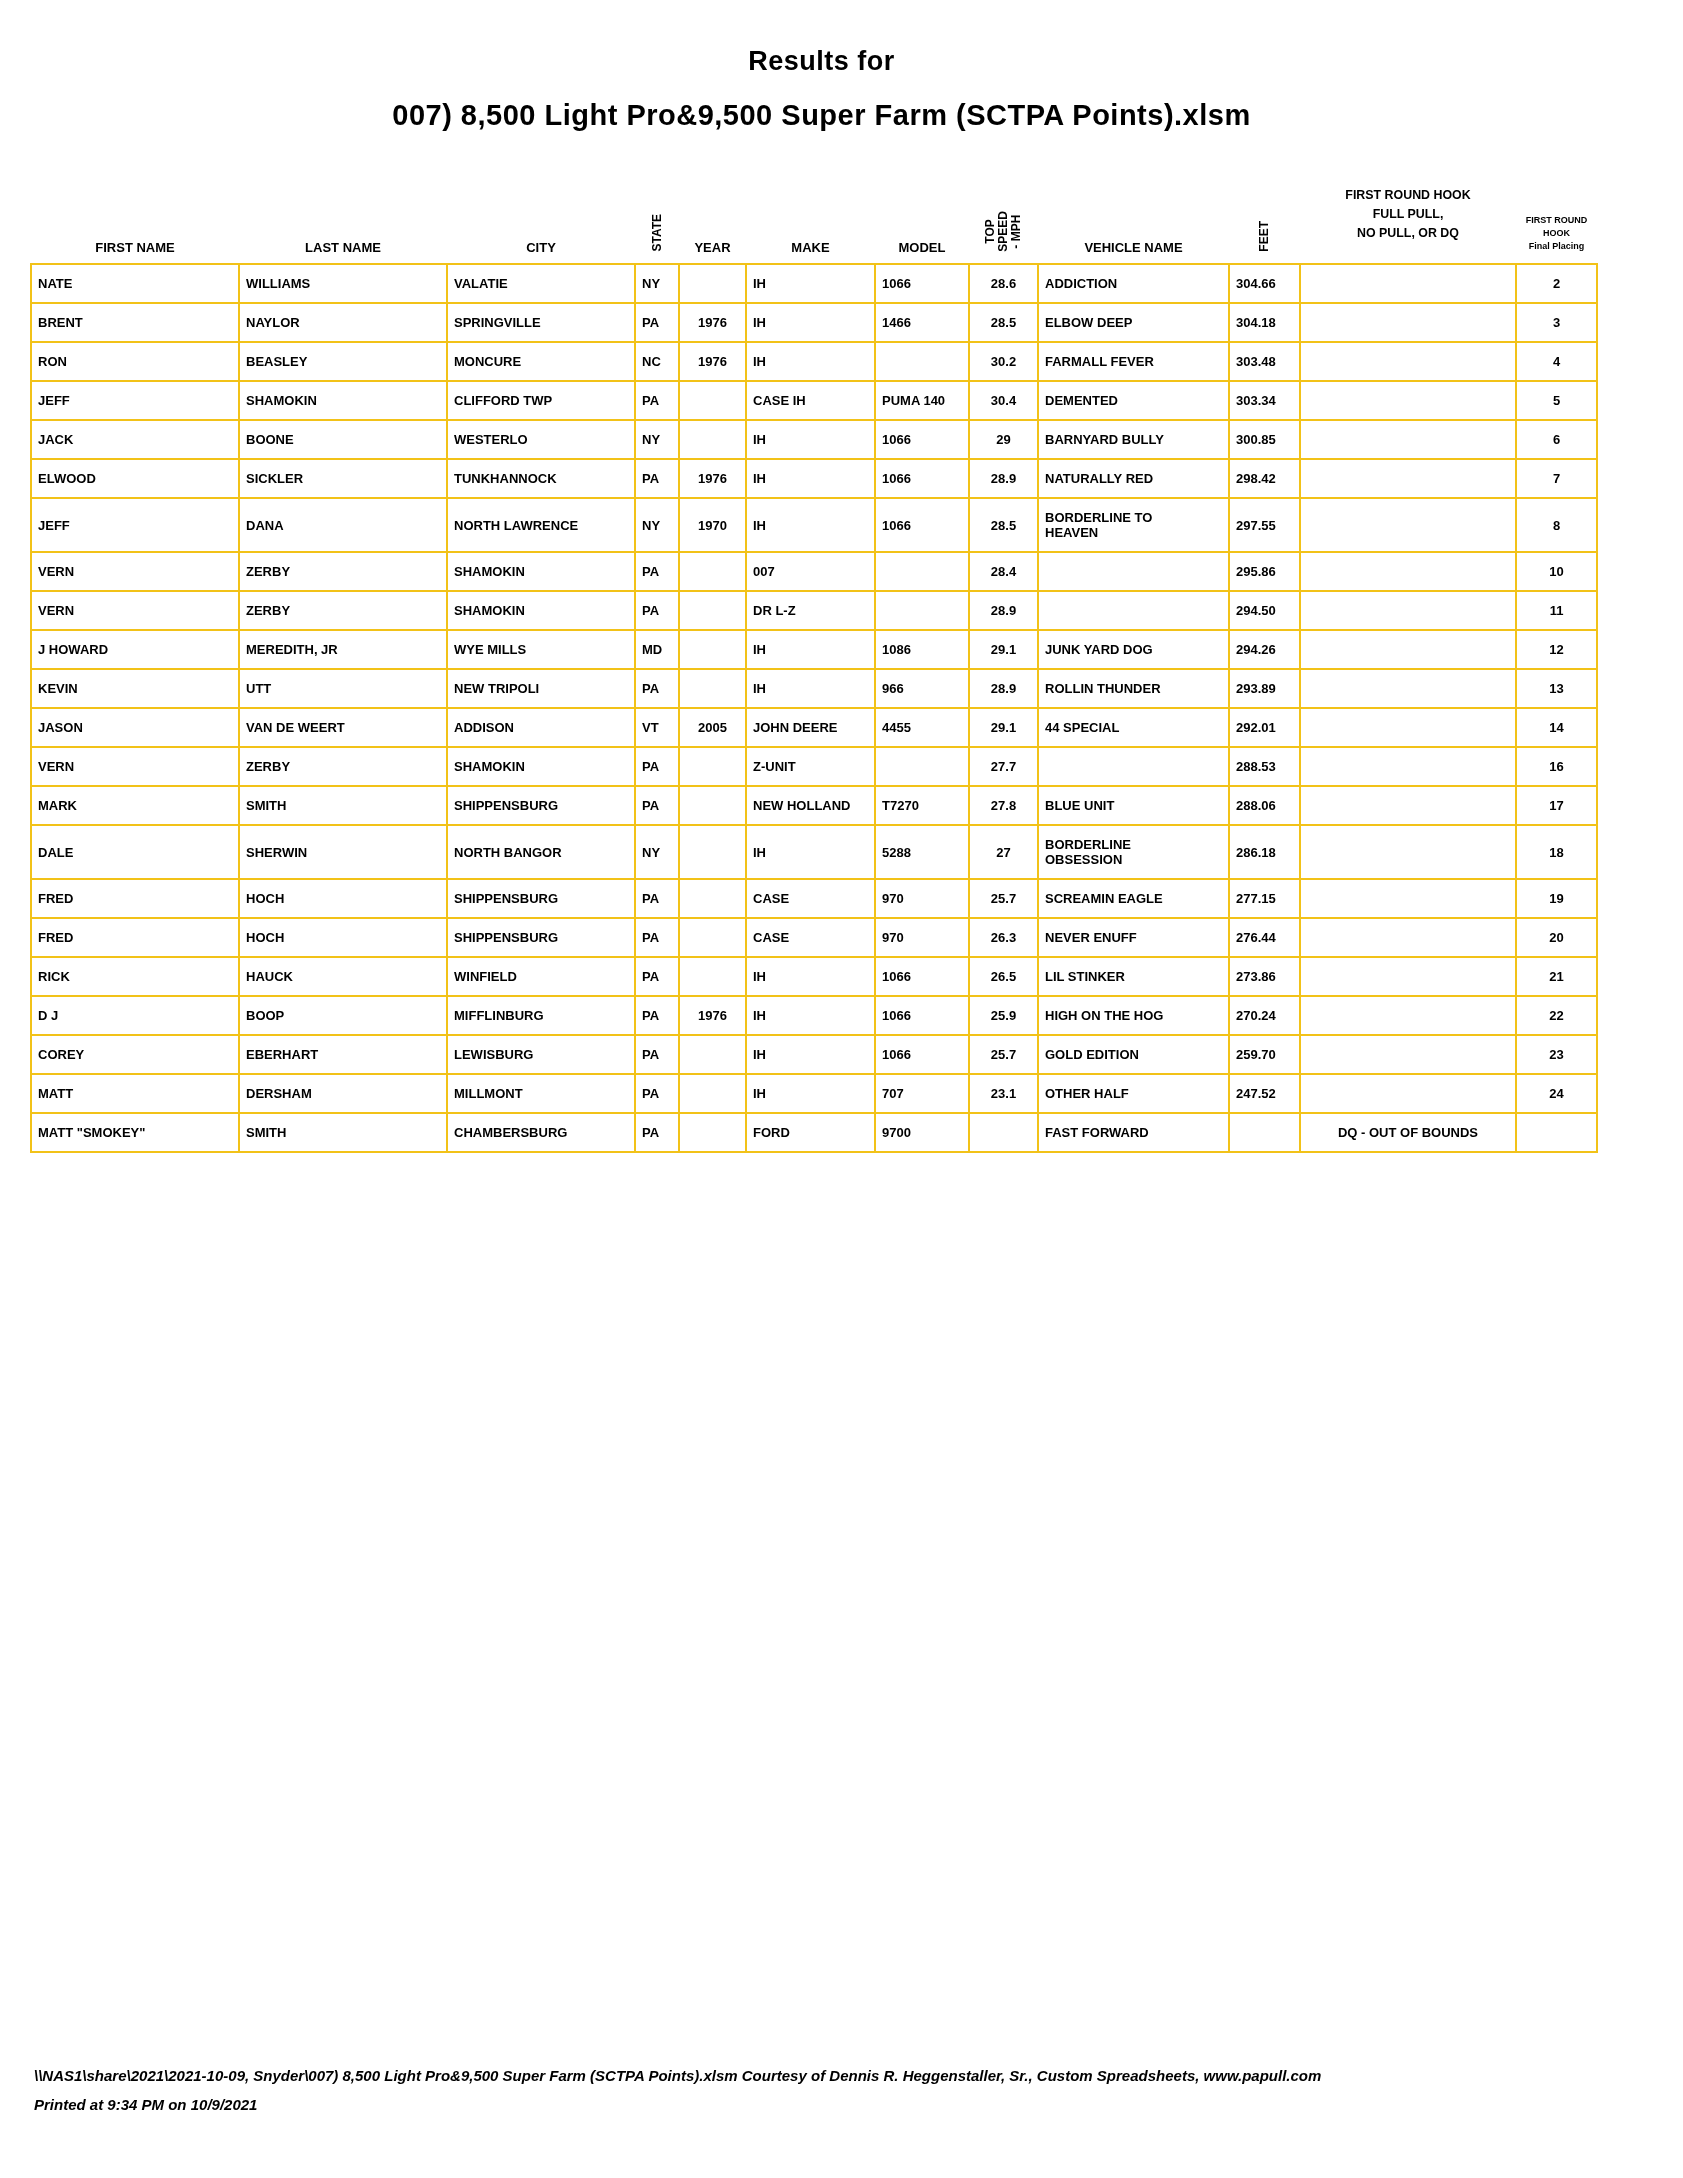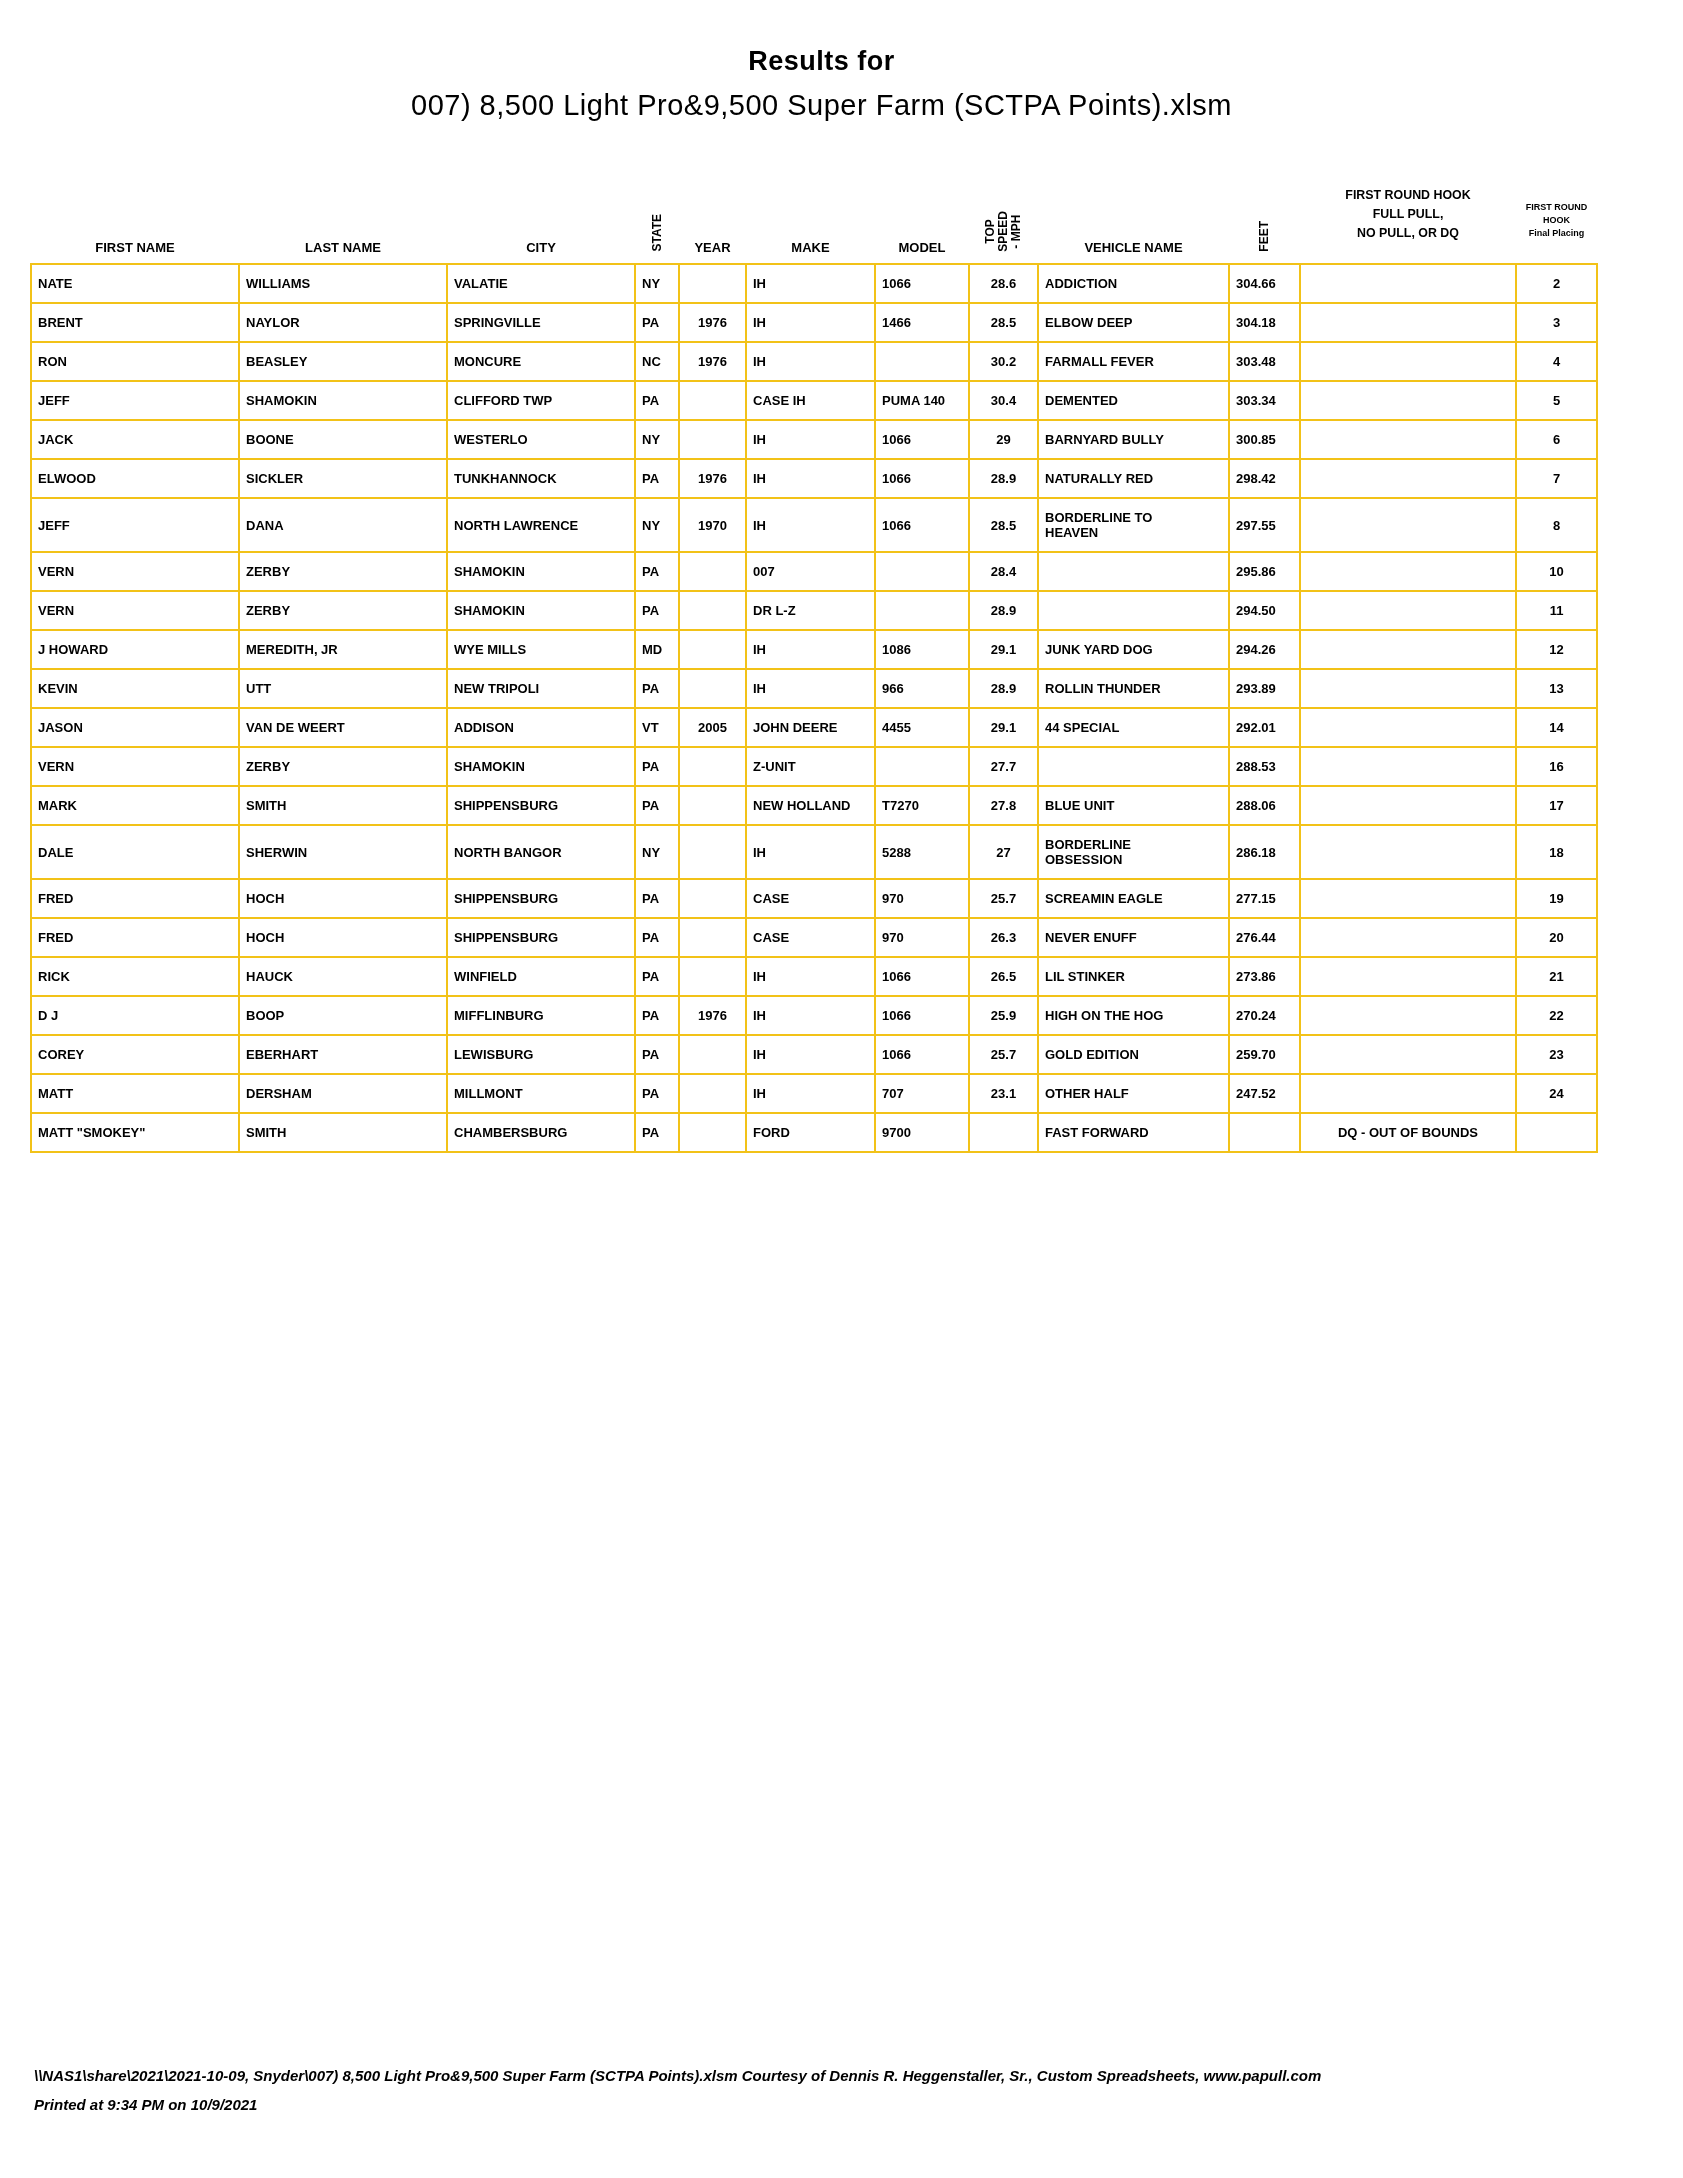--- a/index.html
+++ b/index.html
@@ -4,38 +4,38 @@
 <style>
   * { margin:0; padding:0; box-sizing:border-box; }
   html,body { background:#ffffff; }
   #page {
     position:relative; width:1683px; height:2178px; background:#ffffff;
     font-family:"Liberation Sans", sans-serif; color:#000000; overflow:hidden;border-radius:7px;
   }
   
   #title-wrap { position:absolute; top:46px; left:0; width:1643px; text-align:center; }
   #title-line1 { font-size:27px; font-weight:bold; letter-spacing:0.5px; }
-  #title-line2 { font-size:29px; font-weight:normal; margin-top:12px; letter-spacing:0.5px; }
+  #title-line2 { font-size:29px; font-weight:bold; margin-top:22px; letter-spacing:0.5px; }
 
   
   #results-table {
     position:absolute; left:30px; top:186px;
     border-collapse:collapse; table-layout:fixed; width:1566px;
   }
   col.c0{width:208px} col.c1{width:208px} col.c2{width:188px} col.c3{width:44px}
   col.c4{width:67px}  col.c5{width:129px} col.c6{width:94px}  col.c7{width:69px}
   col.c8{width:191px} col.c9{width:71px}  col.c10{width:216px} col.c11{width:81px}
 
   thead th {
     border:none; height:77px; vertical-align:bottom; background:#ffffff;
     font-size:13px; font-weight:bold; text-align:center; padding:0 2px 8px 2px;
     white-space:pre-line; line-height:15px;
   }
   thead th.big   { font-size:12.4px; line-height:19px; padding-bottom:20px; }
-  thead th.small { font-size:9px;  line-height:13px; padding-bottom:23px; }
+  thead th.small { font-size:9px;  line-height:13px; padding-bottom:10px; }
   .vtext {
     display:inline-block; writing-mode:vertical-rl; transform:rotate(180deg);
     white-space:pre-line; line-height:13px; font-size:12px;
   }
   tbody td {
     border:2px solid #F2C218; height:39px; vertical-align:middle;
     font-size:13px; font-weight:bold; padding:3px 6px;
     white-space:pre-line; line-height:15px; overflow:hidden;
   }
   tbody tr.tall td { height:54px; }

